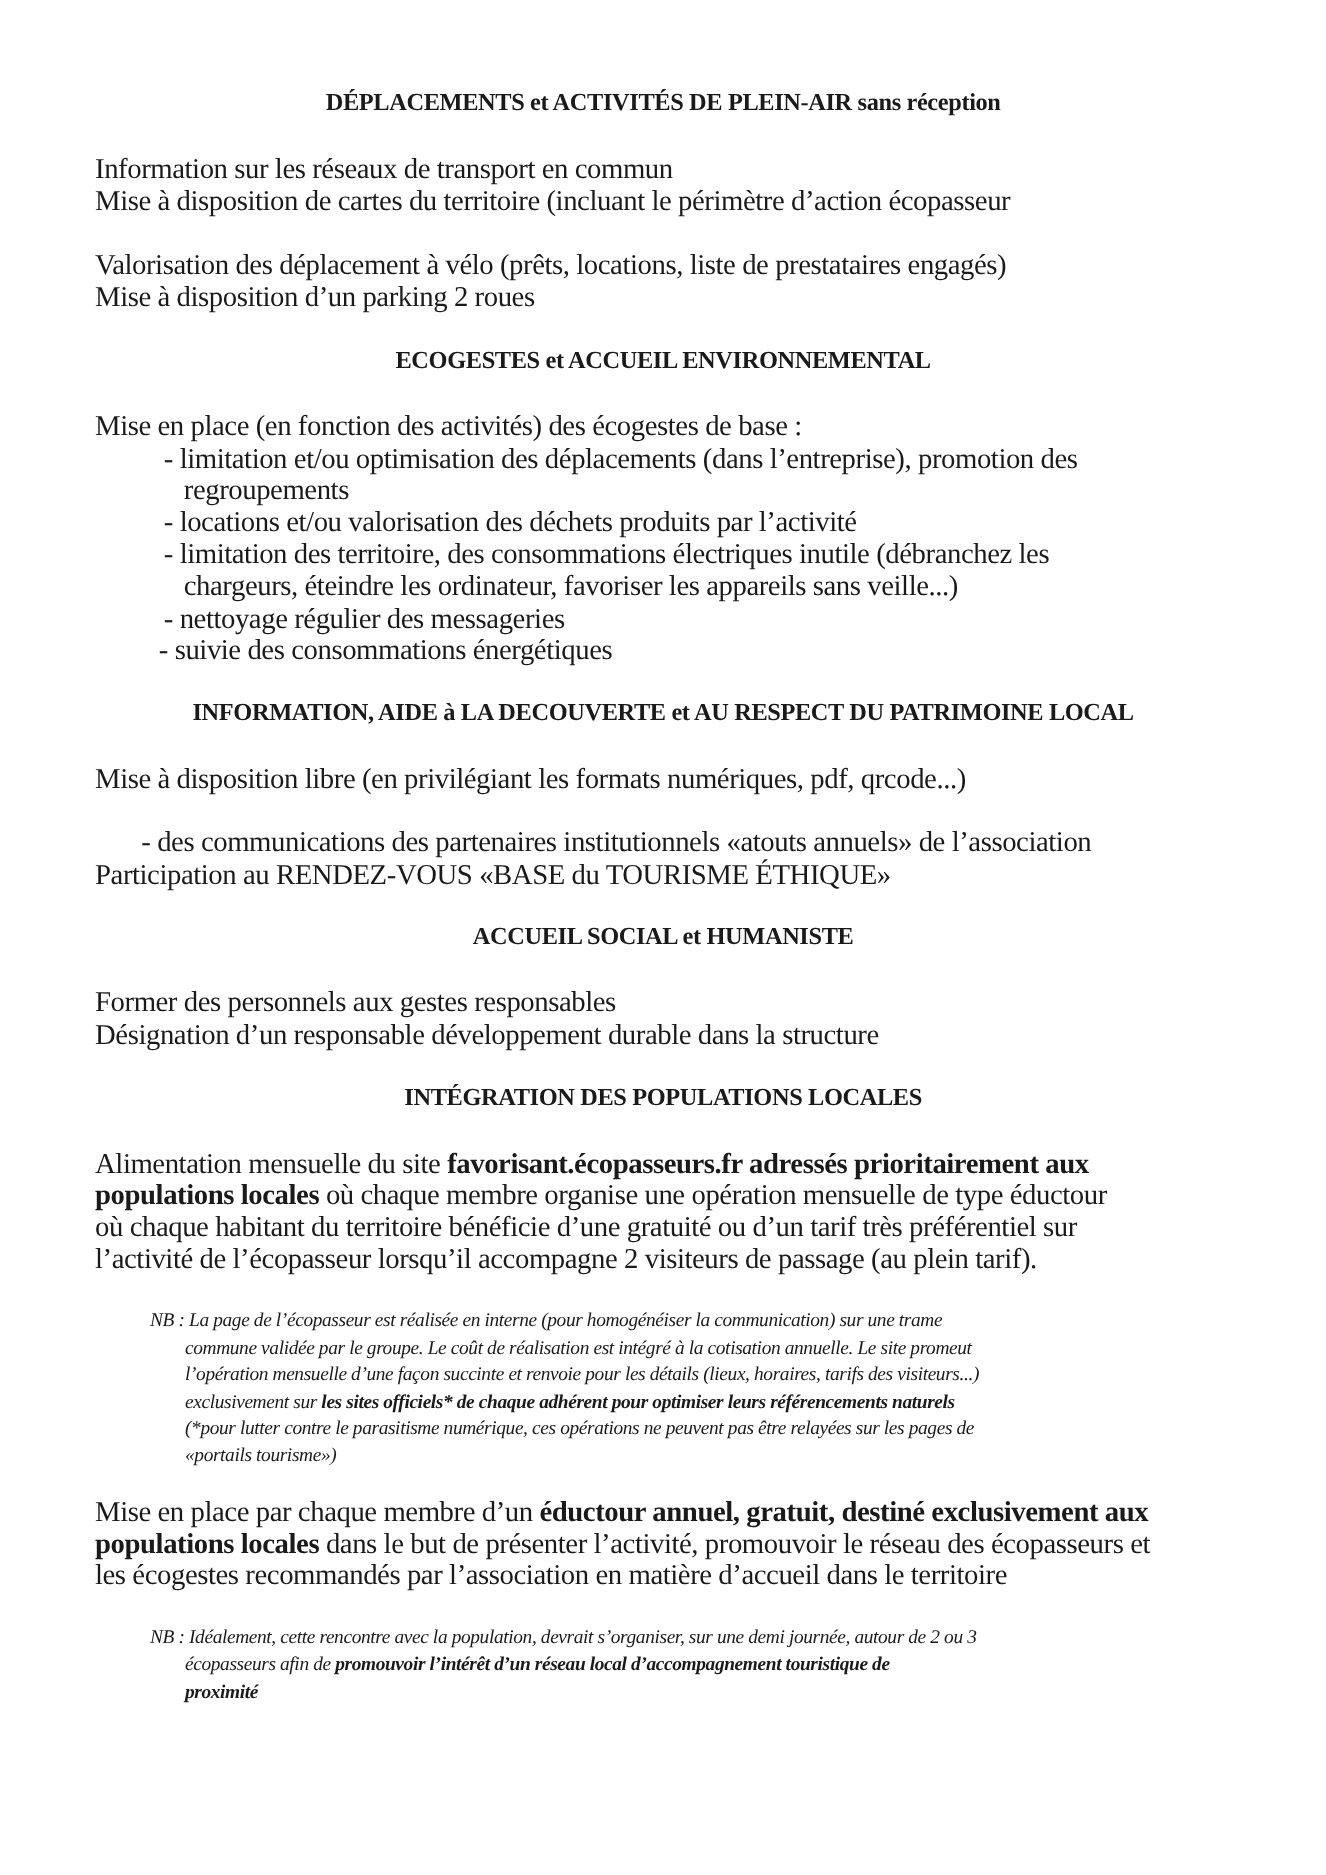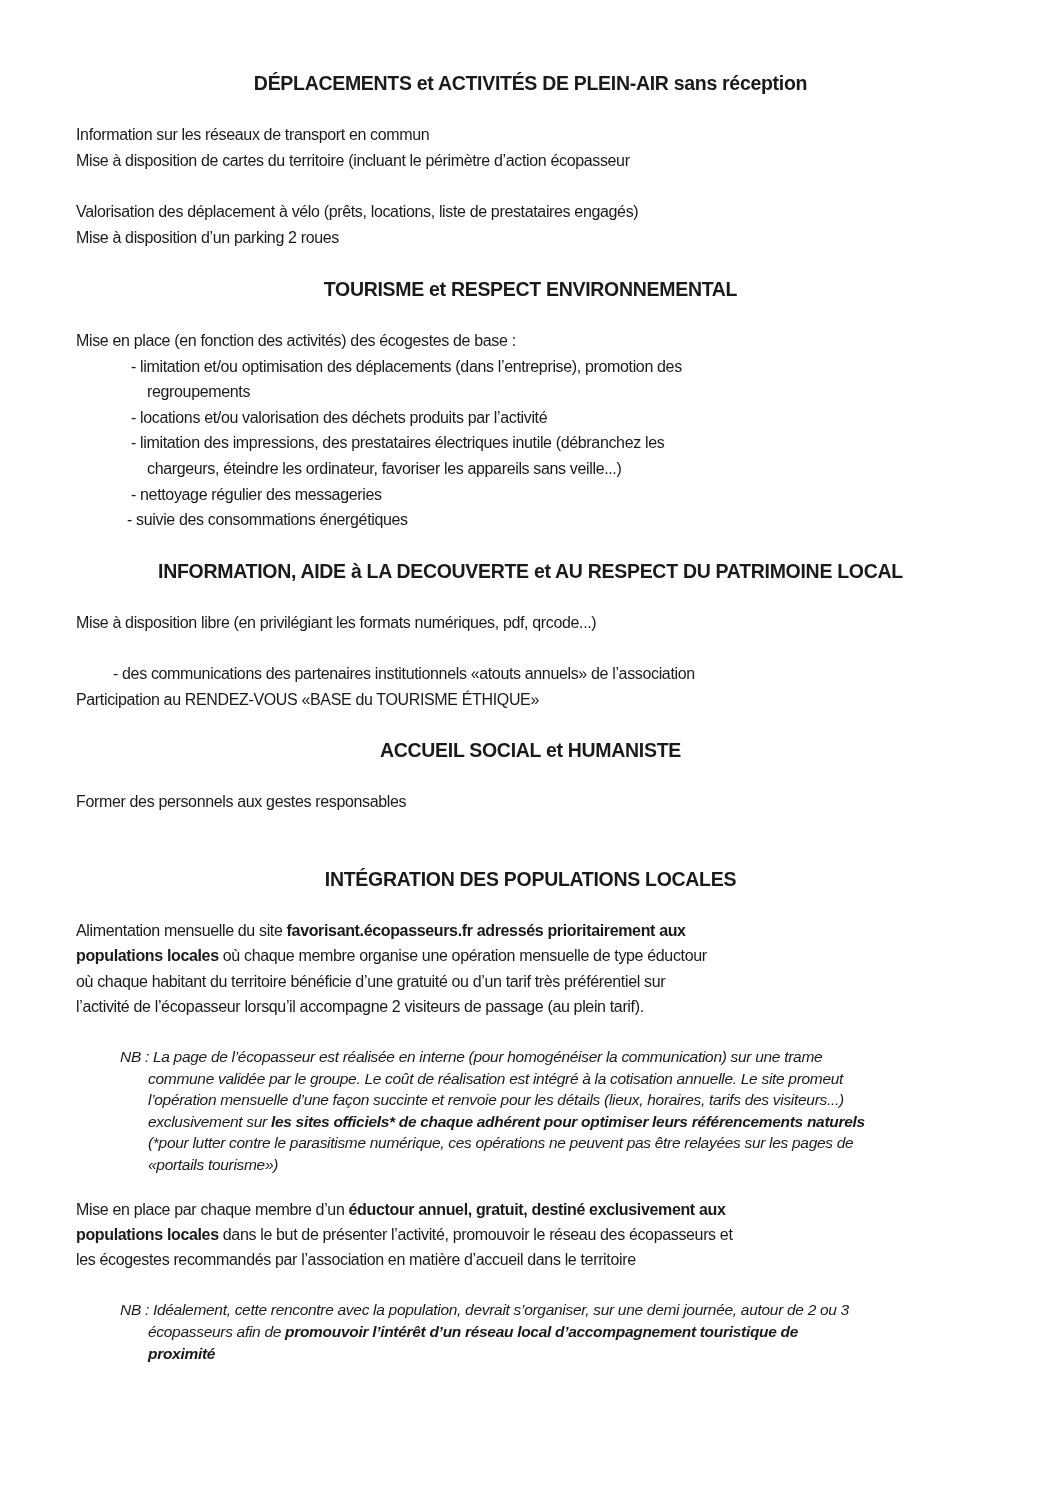--- a/index.html
+++ b/index.html
@@ -1,27 +1,27 @@
 <!DOCTYPE html>
 <html><head>
   <meta charset="utf-8">
   <style>
     html, body { margin: 0; padding: 0; background: #ffffff; }
     body {
       width: 1061px; height: 1500px; position: relative; overflow: hidden;
       font-family: "Liberation Sans", sans-serif; color: #1a1a1a;
     }
-    .page { position: absolute; left: 0; top: 0; width: 1061px; height: 1500px; }
+    .page { position: absolute; left: 0; top: 0; width: 1061px; height: 1500px; font-family: Liberation Serif, serif; }
     .heading {
       position: absolute; left: 0; width: 1061px; text-align: center;
       font-weight: bold; font-size: 19.5px; letter-spacing: -0.3px; white-space: nowrap;
       transform-origin: center;
     }
     .line {
-      position: absolute; left: 76px; font-size: 16px; white-space: nowrap;
+      position: absolute; left: 76px; font-size: 23px; white-space: nowrap;
       letter-spacing: -0.35px; line-height: 26px;
     }
     .ind1 { left: 131px; }
     .ind1c { left: 147px; }
     .ind0b { left: 127px; }
     .ind2 { left: 113px; }
     .nb {
       position: absolute; left: 120px; font-size: 15.5px; font-style: italic; white-space: nowrap;
       letter-spacing: -0.3px; line-height: 21px;
     }
@@ -32,37 +32,38 @@
 <body>
 
 <div class="page">
 
   <div class="heading" style="top:72px">DÉPLACEMENTS et ACTIVITÉS DE PLEIN-AIR sans réception</div>
   <div class="line" style="top:122px">Information sur les réseaux de transport en commun</div>
   <div class="line" style="top:148px">Mise à disposition de cartes du territoire (incluant le périmètre d’action écopasseur</div>
   <div class="line" style="top:199px">Valorisation des déplacement à vélo (prêts, locations, liste de prestataires engagés)</div>
   <div class="line" style="top:225px">Mise à disposition d’un parking 2 roues</div>
 
-  <div class="heading" style="top:278px">TOURISME et RESPECT ENVIRONNEMENTAL</div>
+  <div class="heading" style="top:278px">ECOGESTES et ACCUEIL ENVIRONNEMENTAL</div>
   <div class="line" style="top:328px">Mise en place (en fonction des activités) des écogestes de base :</div>
   <div class="line ind1" style="top:354px">- limitation et/ou optimisation des déplacements (dans l’entreprise), promotion des</div>
   <div class="line ind1c" style="top:379px">regroupements</div>
   <div class="line ind1" style="top:405px">- locations et/ou valorisation des déchets produits par l’activité</div>
-  <div class="line ind1" style="top:430px">- limitation des impressions, des prestataires électriques inutile (débranchez les</div>
+  <div class="line ind1" style="top:430px">- limitation des territoire, des consommations électriques inutile (débranchez les</div>
   <div class="line ind1c" style="top:456px">chargeurs, éteindre les ordinateur, favoriser les appareils sans veille...)</div>
   <div class="line ind1" style="top:482px">- nettoyage régulier des messageries</div>
   <div class="line ind0b" style="top:507px">- suivie des consommations énergétiques</div>
 
   <div class="heading" style="top:560px">INFORMATION, AIDE à LA DECOUVERTE et AU RESPECT DU PATRIMOINE LOCAL</div>
   <div class="line" style="top:610px">Mise à disposition libre (en privilégiant les formats numériques, pdf, qrcode...)</div>
   <div class="line ind2" style="top:661px">- des communications des partenaires institutionnels «atouts annuels» de l’association</div>
   <div class="line" style="top:687px">Participation au RENDEZ-VOUS «BASE du TOURISME ÉTHIQUE»</div>
 
   <div class="heading" style="top:739px">ACCUEIL SOCIAL et HUMANISTE</div>
   <div class="line" style="top:789px">Former des personnels aux gestes responsables</div>
+  <div class="line" style="top:815px">Désignation d’un responsable développement durable dans la structure</div>
 
   <div class="heading" style="top:868px">INTÉGRATION DES POPULATIONS LOCALES</div>
 
   <div class="line" style="top:918px">
     <span>Alimentation mensuelle du site </span><b>favorisant.écopasseurs.fr adressés prioritairement aux</b>
   </div>
   <div class="line" style="top:943px">
     <b>populations locales</b><span> où chaque membre organise une opération mensuelle de type éductour</span>
   </div>
   <div class="line" style="top:969px">où chaque habitant du territoire bénéficie d’une gratuité ou d’un tarif très préférentiel sur</div>

